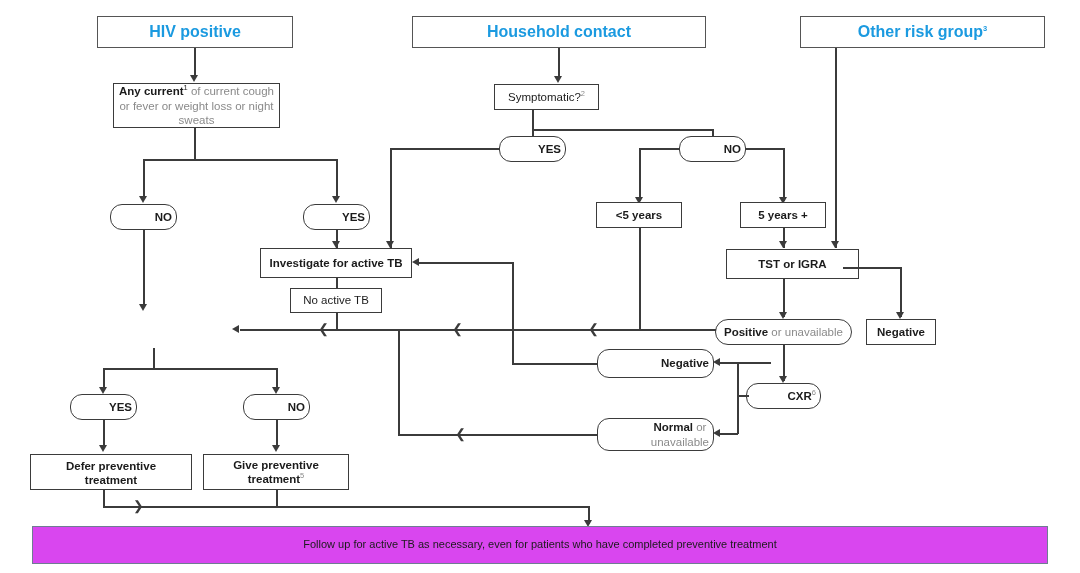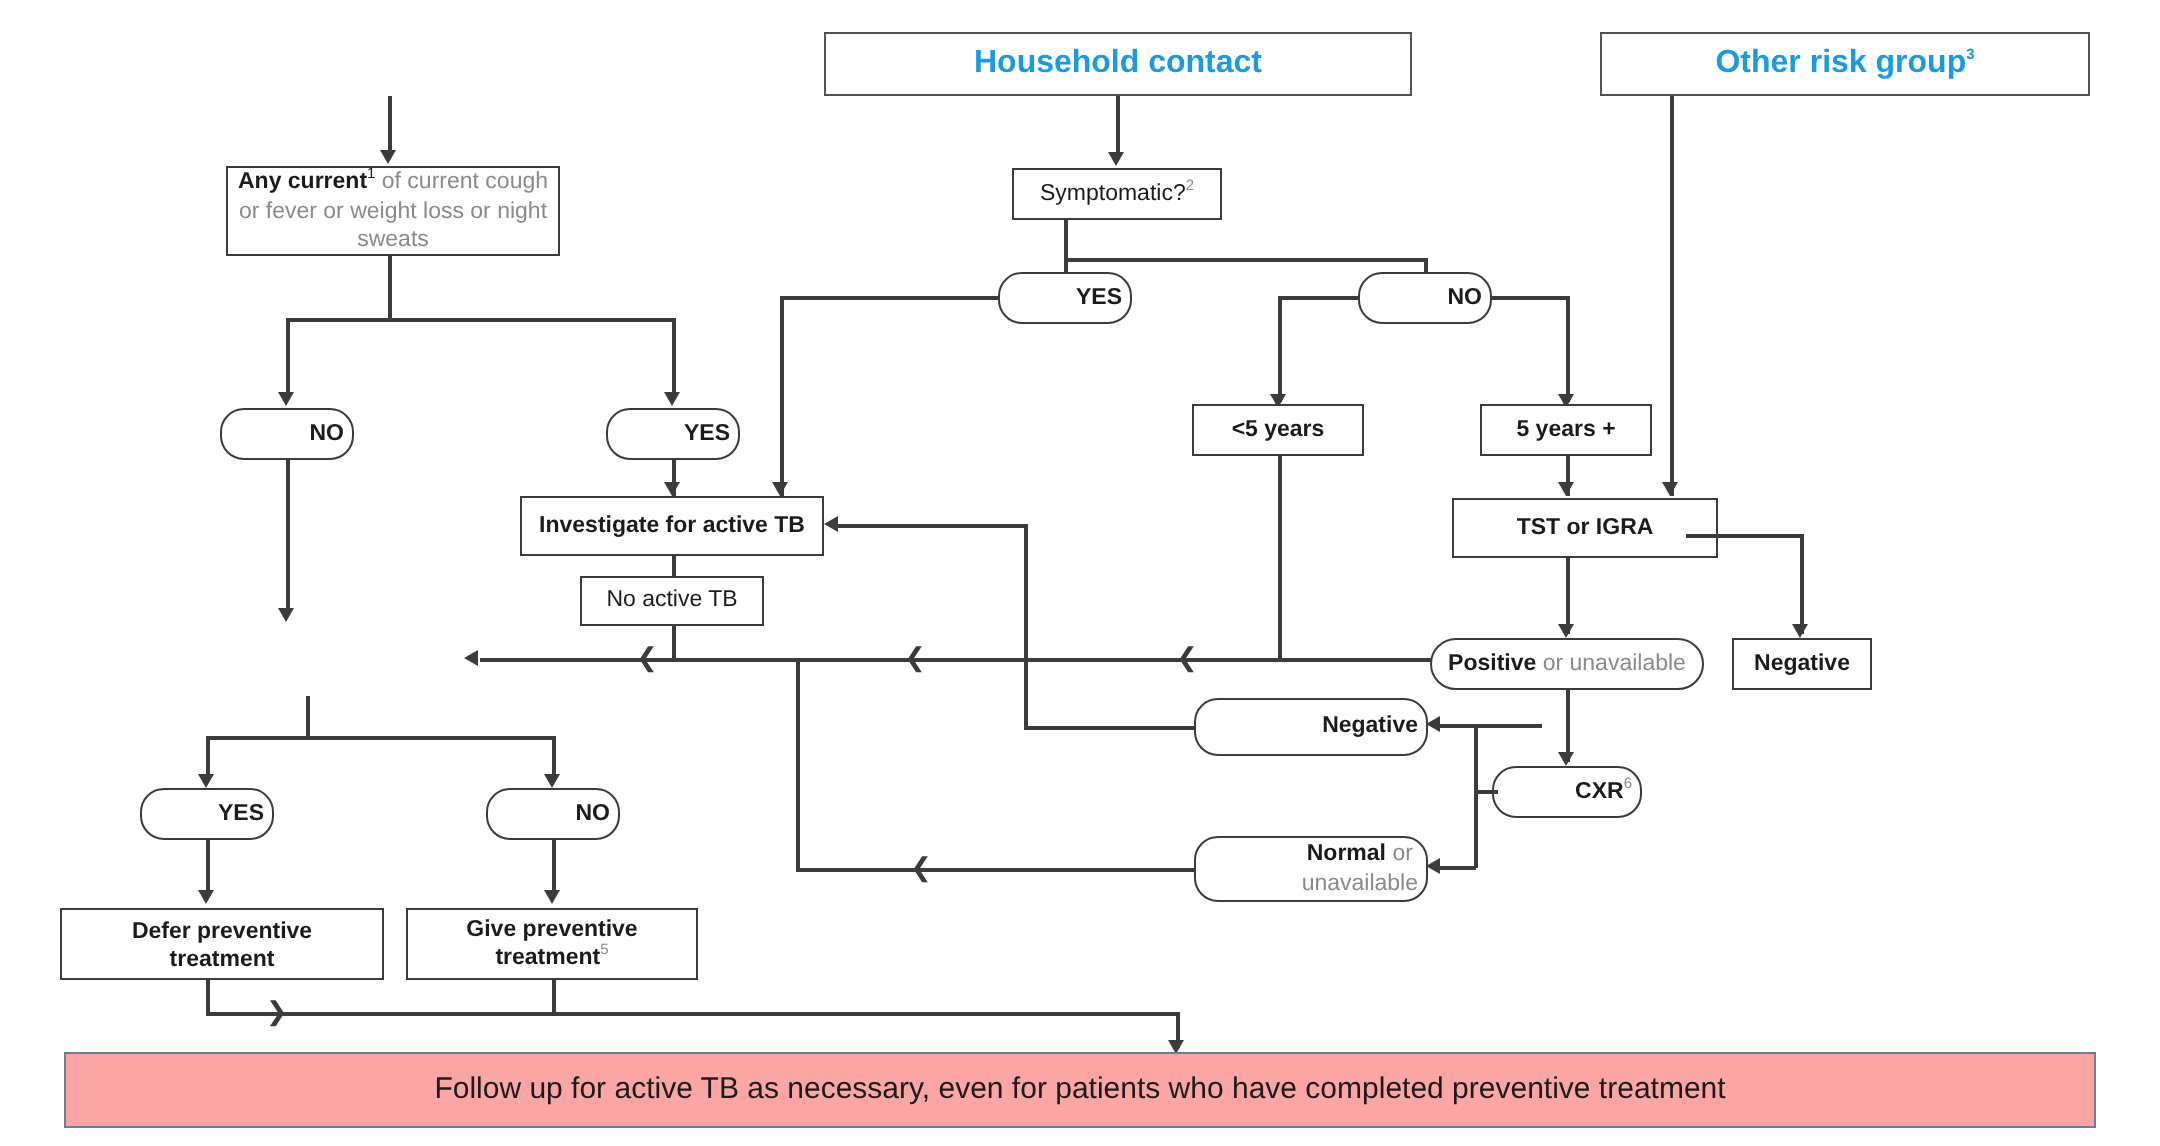--- a/index.html
+++ b/index.html
@@ -5,39 +5,42 @@
   html,body{margin:0;padding:0;background:#ffffff;}
   body{font-family:"Liberation Sans",sans-serif;}
   #stage{position:relative;width:1080px;height:573px;background:#fff;overflow:hidden;}
 
   .node{position:absolute;box-sizing:border-box;border:1.4px solid #3b3b3b;background:#fff;
         display:flex;align-items:center;justify-content:center;text-align:center;
         font-size:11.5px;color:#1b1b1b;line-height:1.22;padding:2px 4px;}
   .node.bold{font-weight:bold;}
   .node.rounded{border-radius:12px;justify-content:flex-end;}
   .node.header{border:1.4px solid #555;color:#1b9ae0;font-weight:bold;font-size:16px;}
-  .node.footer{background:#fca5a5;border:1.4px solid #6f7c92;font-size:15px;font-weight:normal;color:#1b1b1b;}
+  .node.footer{background:#d946ef;border:1.4px solid #6f7c92;font-size:11px;font-weight:normal;color:#1b1b1b;}
   .node .grey{color:#8a8a8a;font-weight:normal;}
   .node sup{font-size:7.5px;vertical-align:super;line-height:0;}
 
   .ln{position:absolute;background:#3b3b3b;}
   .lnh{height:1.6px;}
   .lnv{width:1.6px;}
 
   .arw{position:absolute;width:0;height:0;}
   .arw-d{border-left:4.5px solid transparent;border-right:4.5px solid transparent;border-top:7px solid #3b3b3b;}
   .arw-l{border-top:4.5px solid transparent;border-bottom:4.5px solid transparent;border-right:7px solid #3b3b3b;}
 
   .chev{position:absolute;font-size:13px;color:#3b3b3b;line-height:1;font-family:"Liberation Sans",sans-serif;}
 </style>
 </head>
 <body>
 
 <div id="stage">
 
+  <div class="node header" style="left:97px;top:16px;width:196px;height:32px;">
+    <span>HIV positive</span>
+  </div>
 
   <div class="node header" style="left:412px;top:16px;width:294px;height:32px;">
     <span>Household contact</span>
   </div>
 
   <div class="node header" style="left:800px;top:16px;width:245px;height:32px;">
     <span><span>Other risk group</span><sup>3</sup></span>
   </div>
 
   <div class="ln lnv" style="left:194px;top:48px;height:29px;"></div>
@@ -63,21 +66,21 @@
 
   <div class="ln lnv" style="left:143px;top:230px;height:75px;"></div>
   <div class="arw arw-d" style="left:139px;top:304px;"></div>
 
   <div class="ln lnv" style="left:336px;top:230px;height:18px;"></div>
   <div class="arw arw-d" style="left:332px;top:241px;"></div>
 
   <div class="ln lnv" style="left:558px;top:48px;height:30px;"></div>
   <div class="arw arw-d" style="left:554px;top:76px;"></div>
 
-  <div class="node" style="left:506px;top:84px;width:105px;height:26px;">
+  <div class="node" style="left:494px;top:84px;width:105px;height:26px;">
     <span><span>Symptomatic?</span><sup class="grey">2</sup></span>
   </div>
 
   <div class="ln lnv" style="left:532px;top:110px;height:20px;"></div>
   <div class="ln lnh" style="left:532px;top:129px;width:181px;"></div>
   <div class="ln lnv" style="left:532px;top:129px;height:16px;"></div>
   <div class="arw arw-d" style="left:528px;top:141px;"></div>
   <div class="ln lnv" style="left:712px;top:129px;height:16px;"></div>
   <div class="arw arw-d" style="left:708px;top:141px;"></div>
 

